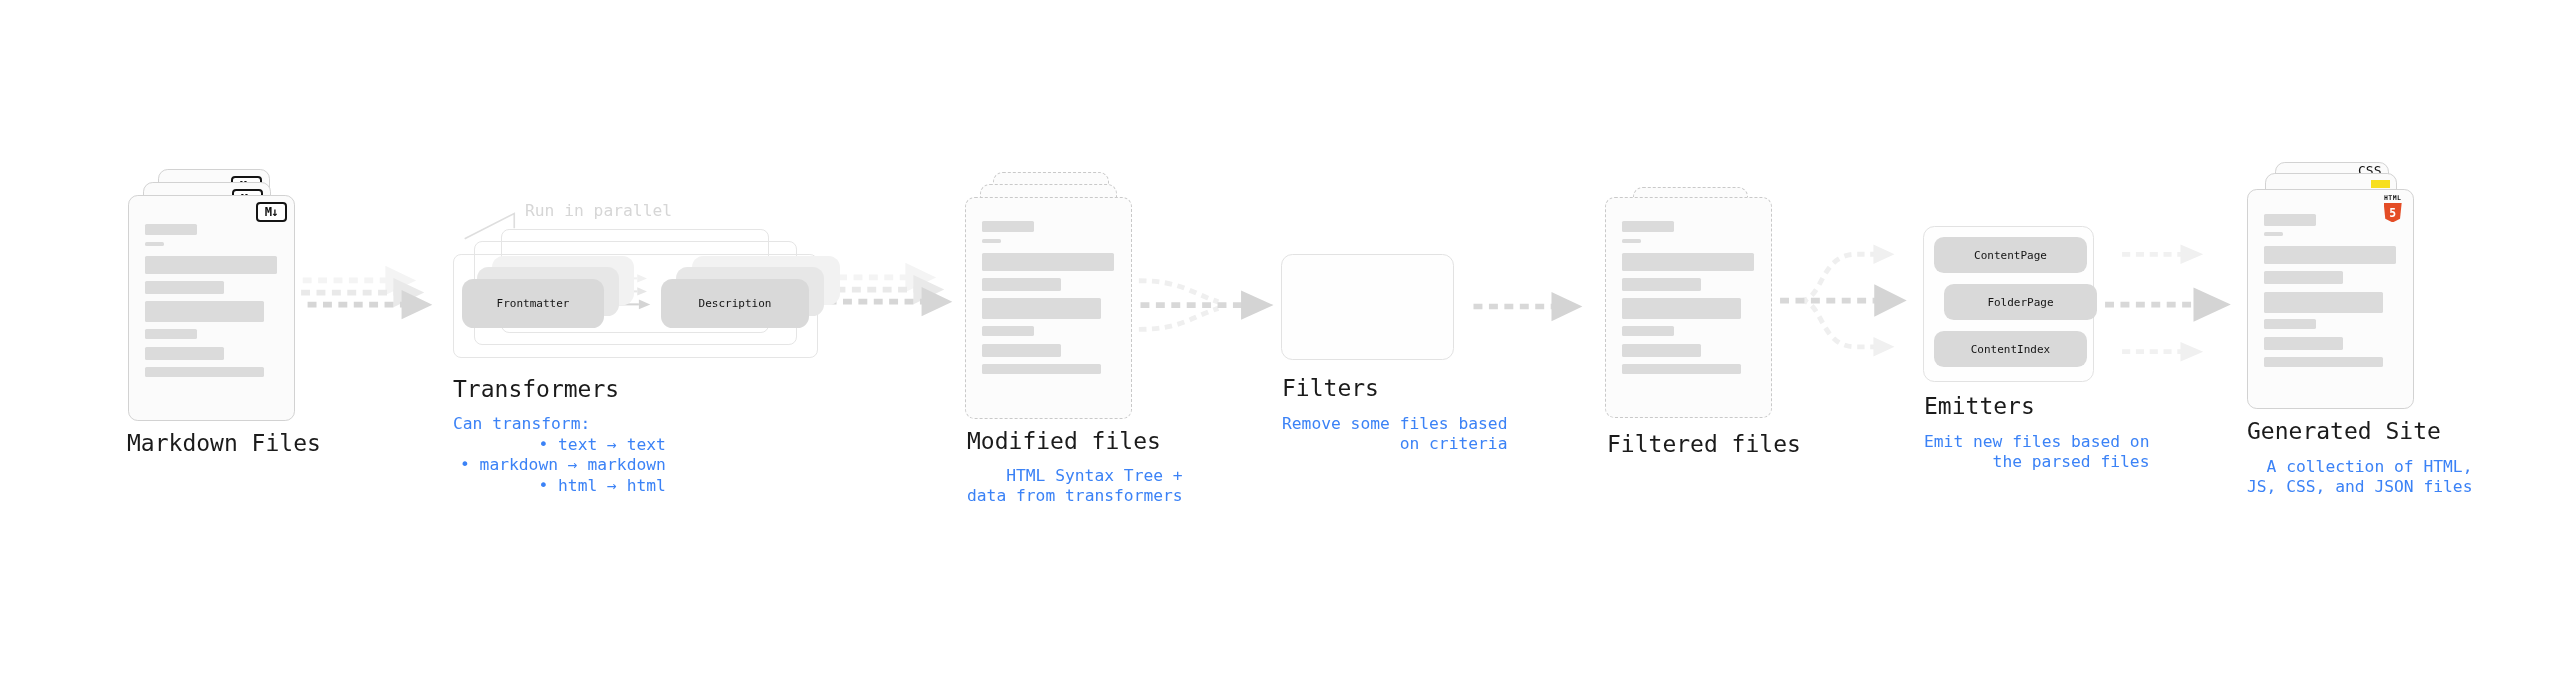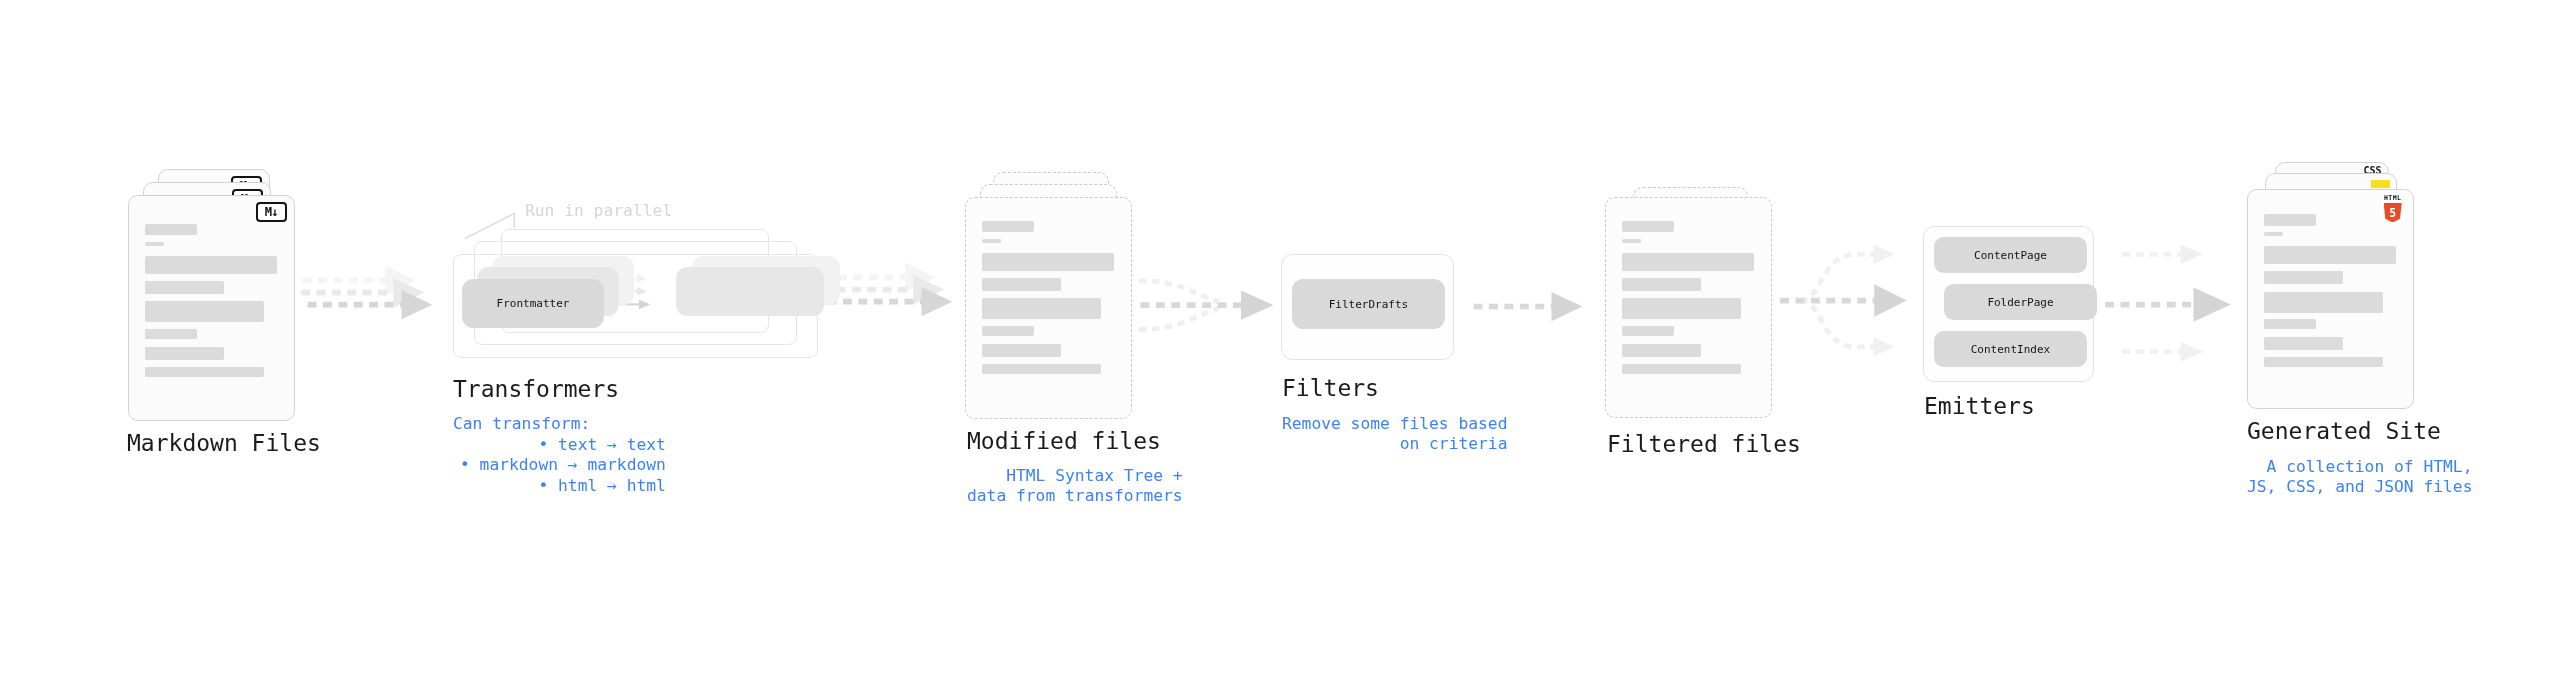--- a/index.html
+++ b/index.html
@@ -23,21 +23,21 @@
   .b5{width:119px;height:21px;}
   .b6{width:52px;height:9.8px;margin-bottom:8.1px;}
   .b7{width:79px;height:13px;margin-bottom:7.3px;}
   .b8{width:119px;height:9.8px;}
 
   
   .mdbadge{position:absolute;top:5.7px;right:7.3px;width:31px;height:20.3px;border:2px solid #141414;border-radius:4.1px;
            background:#fff;display:flex;align-items:center;justify-content:center;
            font-weight:bold;font-size:12.2px;letter-spacing:-0.8px;color:#111;box-sizing:border-box;}
   .cssbadge{position:absolute;top:4.1px;right:6.5px;text-align:center;}
-  .cssbadge .t{font-size:10px;font-weight:bold;color:#111;line-height:7.3px;}
+  .cssbadge .t{font-size:13px;font-weight:normal;color:#111;line-height:7.3px;}
   .cssbadge .u{width:14.6px;height:2.4px;background:#264de4;margin:0.8px auto 0;}
   .jsbadge{position:absolute;top:5.7px;right:6.5px;width:18.7px;height:8.1px;background:#f7df1e;}
   .h5badge{position:absolute;top:4.9px;right:10.6px;width:19.5px;text-align:center;}
   .h5badge .t{font-size:6.5px;font-weight:bold;letter-spacing:0.4px;color:#111;line-height:7.3px;}
   .h5badge .shield{width:18px;height:19.5px;margin:0.8px auto 0;background:#e44d26;
            clip-path:polygon(0 0,100% 0,91% 81%,50% 100%,9% 81%);
            display:flex;align-items:center;justify-content:center;color:#fff;font-size:11.4px;font-weight:bold;}
 
   
   .pill{position:absolute;background:#d9d9d9;border-radius:11.4px;display:flex;align-items:center;justify-content:center;
@@ -132,20 +132,21 @@
         <polygon points="36,21 36,31 48,26"></polygon>
       </g>
     <g class="m0">
         <line x1="2" y1="42" x2="38" y2="42"></line>
         <polygon points="38,36 38,48 52,42"></polygon>
       </g>
   </svg>
 
   <div class="ghost2" style="left:692px;top:256px;width:148px;height:49px;"></div>
   <div class="ghost1" style="left:676px;top:267px;width:148px;height:49px;"></div>
+  <div class="pill" style="left:661px;top:279px;width:148px;height:49px;">Description</div>
 
   <div class="h" style="left:453px;top:377px;">Transformers</div>
   <div class="note" style="left:453px;top:414px;">Can transform:</div>
   <div class="note" style="left:460px;top:435px;">
     <div>• text → text</div>
     <div>• markdown → markdown</div>
     <div>• html → html</div>
   </div>
 
   <svg class="arrow" style="left:819px;top:245px;" width="163" height="81" viewBox="0 0 200 100">
@@ -184,21 +185,20 @@
   </div>
 
   <svg class="arrow" style="left:1134px;top:271px;" width="146" height="73" viewBox="0 0 180 90">
     <path class="curve" d="M 6 12 C 58 12 72 28 104 38"></path>
     <path class="curve" d="M 6 72 C 58 72 72 56 104 46"></path>
     <line class="midline" x1="8" y1="42" x2="134" y2="42"></line>
     <polygon class="midhead" points="132,24 132,60 172,42"></polygon>
   </svg>
 
   <div class="roundbox" style="left:1281px;top:254px;width:173px;height:106px;"></div>
-  <div class="pill" style="left:1292px;top:279px;width:153px;height:50px;">FilterDrafts</div>
   <div class="h" style="left:1282px;top:376px;">Filters</div>
   <div class="note" style="left:1282px;top:414px;">
     <div>Remove some files based</div>
     <div>on criteria</div>
   </div>
 
   <svg class="arrow" style="left:1467px;top:278px;" width="130" height="57" viewBox="0 0 160 70">
     <line class="midline" x1="8" y1="35" x2="106" y2="35"></line>
     <polygon class="midhead" points="104,17 104,53 142,35"></polygon>
   </svg>
@@ -225,20 +225,24 @@
     <polygon class="lithead" points="120,122 120,146 146,134"></polygon>
     <line class="midline" x1="5" y1="77" x2="123" y2="77"></line>
     <polygon class="midhead" points="121,57 121,97 161,77"></polygon>
   </svg>
 
   <div class="roundbox" style="left:1923px;top:226px;width:171px;height:156px;"></div>
   <div class="pill" style="left:1934px;top:237px;width:153px;height:36px;border-radius:9.8px;">ContentPage</div>
   <div class="pill" style="left:1934px;top:284px;width:153px;height:36px;border-radius:9.8px;margin-left:10px;">FolderPage</div>
   <div class="pill" style="left:1934px;top:331px;width:153px;height:36px;border-radius:9.8px;">ContentIndex</div>
   <div class="h" style="left:1924px;top:394px;">Emitters</div>
+  <div class="note" style="left:1924px;top:432px;">
+    <div>Emit new files based on</div>
+    <div>the parsed files</div>
+  </div>
 
   <svg class="arrow" style="left:2101px;top:238px;" width="142" height="130" viewBox="0 0 175 160">
     <line class="litline" x1="26" y1="20" x2="100" y2="20"></line>
     <polygon class="lithead" points="98,8 98,32 126,20"></polygon>
     <line class="midline" x1="5" y1="82" x2="116" y2="82"></line>
     <polygon class="midhead" points="114,61 114,103 160,82"></polygon>
     <line class="litline" x1="26" y1="140" x2="100" y2="140"></line>
     <polygon class="lithead" points="98,128 98,152 126,140"></polygon>
   </svg>
 

